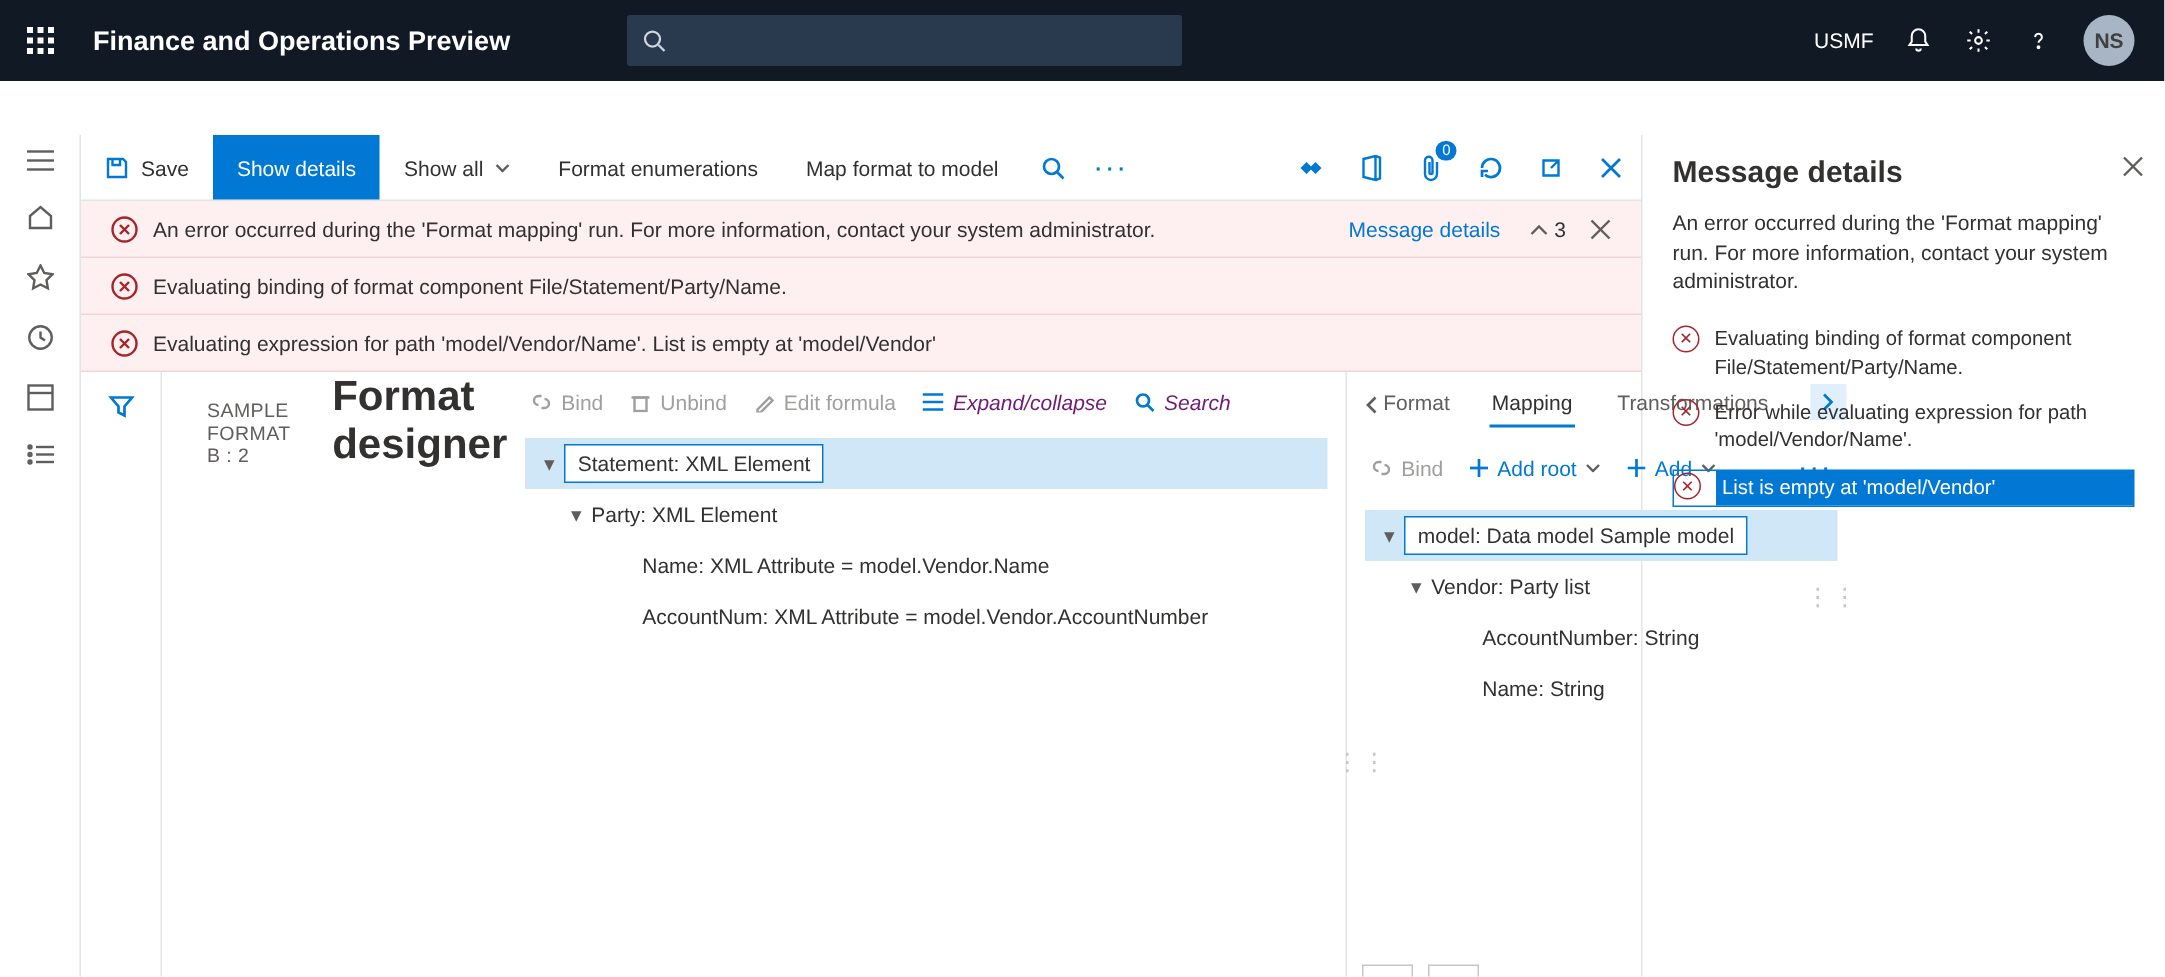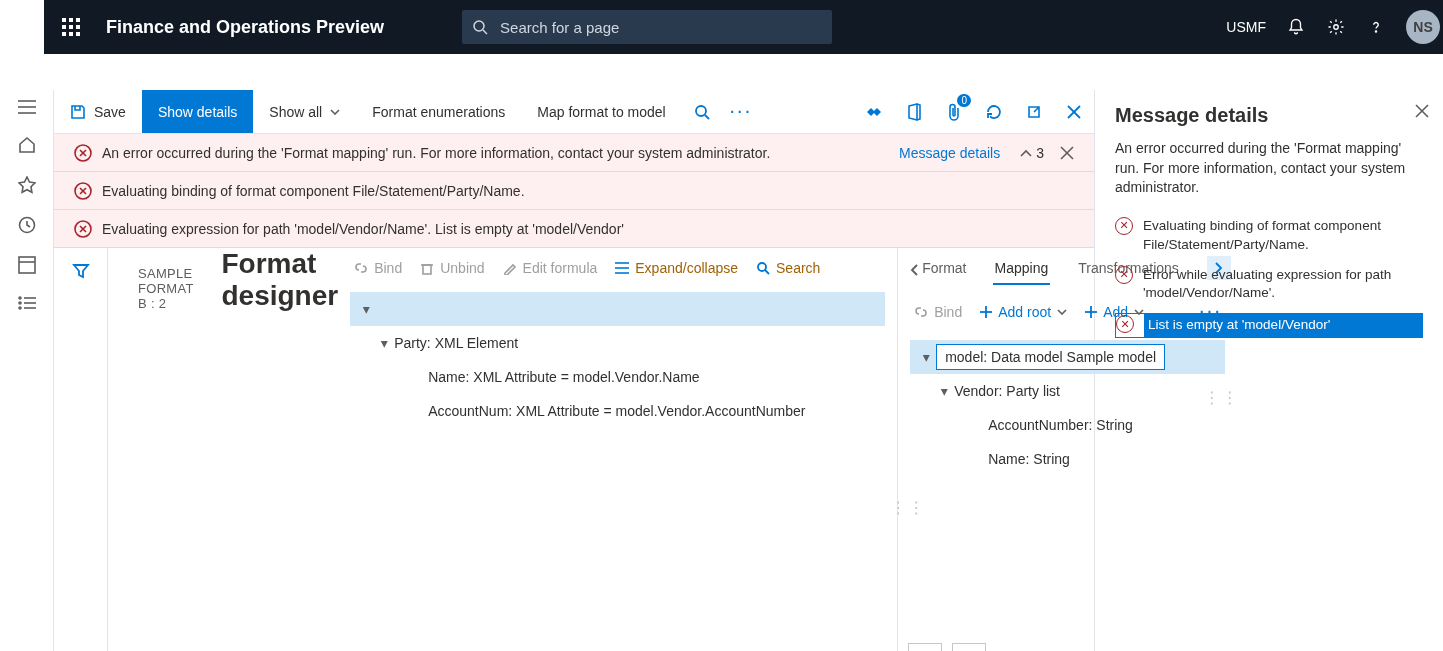--- a/index.html
+++ b/index.html
@@ -1,27 +1,27 @@
 <!DOCTYPE html>
 <html><head>
 <meta charset="utf-8">
 <style>
   * { box-sizing: border-box; }
   html, body { margin: 0; padding: 0; font-family: "Segoe UI", Arial, sans-serif; font-size: 14px; color: #323130; width: 1443px; height: 651px; overflow: hidden; background: #fff; }
   svg { display: block; }
 
   
-  .topbar { display: flex; align-items: center; height: 54px; background: #101924; color: #fff; margin-left: 44px; }
+  .topbar { display: flex; align-items: center; height: 54px; background: #101924; color: #fff; }
   .topbar .waffle { width: 54px; height: 54px; display:flex; align-items:center; justify-content:center; }
   .topbar .title { font-size: 18px; font-weight: 600; padding: 0 8px; flex: 0 0 auto; }
   .topbar .search { flex: 0 0 370px; height: 34px; background: #2a3a4e; border-radius: 2px; display: flex; align-items: center; margin-left: 70px; padding: 0 10px; color: #cfd6df; }
   .topbar .search input { background: transparent; border: none; outline: none; color: #fff; font-size: 15px; flex:1; margin-left:10px; }
   .topbar .search input::placeholder { color: #cfd6df; }
   .topbar .spacer { flex: 1; }
-  .topbar .right { display:flex; align-items:center; gap:20px; padding-right:3px; }
+  .topbar .right { display:flex; align-items:center; gap:20px; padding-right:20px; }
   .topbar .entity { font-size: 14px; }
   .topbar .ticon { width:20px; height:20px; display:flex; align-items:center; justify-content:center; }
   .avatar { width:34px; height:34px; border-radius:50%; background:#a7b5c4; color:#404040; display:flex; align-items:center; justify-content:center; font-weight:600; }
 
   
   .body { display:flex; height: calc(651px - 54px); margin-top: 36px; }
   .leftrail { width:54px; border-right:1px solid #e1e4e8; display:flex; flex-direction:column; align-items:center; padding-top:10px; gap:22px; }
   .railicon { color:#605e5c; }
 
   .middle { flex: 0 0 calc(1095px - 54px); display:flex; flex-direction:column; border-right:1px solid #e1e4e8; min-width:0;}
@@ -49,21 +49,21 @@
   .breadcrumb { padding: 18px 0 0 30px; color:#605e5c; font-size:13px; letter-spacing:.3px;}
   .pagetitle { padding: 0 0 10px 28px; font-size:28px; font-weight:600; }
 
   .panes { flex:1; display:flex; min-height:0; position:relative;}
   .leftpane { flex:0 0 560px; display:flex; flex-direction:column; border-right:1px solid #e1e4e8; min-width:0;}
   .rightpane { flex:1; display:flex; flex-direction:column; min-width:0;}
 
   .panebar { height:40px; display:flex; align-items:center; gap:18px; padding-left:16px; color:#605e5c;}
   .panebar .pbtn { display:flex; align-items:center; gap:6px; }
   .panebar .pbtn.muted { color:#a19f9d; }
-  .panebar .pbtn.accent { color:#a16207; }
+  .panebar .pbtn.accent { color:#701a75;font-style:italic; }
 
   .rtabs { height:40px; display:flex; align-items:center; padding-left:12px; gap:26px; }
   .rtab { color:#605e5c; padding:8px 2px; position:relative;}
   .rtab.active { color:#323130; font-weight:400;}
   .rtab.active::after { content:""; position:absolute; left:0; right:0; bottom:-1px; height:2px; background:#0078d4;}
   .rtabs .scroll { width:24px; height:24px; background:#e1eefb; display:flex; align-items:center; justify-content:center; color:#0078d4; margin-left:auto; margin-right:6px;}
   .rtabs .back { color:#605e5c; display:flex; align-items:flex-end; gap:4px;}
 
   .tree { padding: 4px 12px 20px 12px; }
   .trow { display:flex; align-items:center; height:34px; border-radius:0;}
@@ -115,21 +115,20 @@
       </svg>
   </div>
   <div class="title">Finance and Operations Preview</div>
   <div class="search">
     <span>
       <svg width="16" height="16" viewBox="0 0 16 16" fill="none" stroke="#cfd6df" stroke-width="1.5">
           <circle cx="7" cy="7" r="5"></circle>
           <line x1="11" y1="11" x2="15" y2="15"></line>
         </svg>
     </span>
-    <input placeholder="Search for a page" style="">
   </div>
   <div class="spacer"></div>
   <div class="right">
     <span class="entity">USMF</span>
     <span class="ticon">
       <svg width="18" height="18" viewBox="0 0 24 24" fill="none" stroke="#fff" stroke-width="1.8">
           <path d="M6 8a6 6 0 1 1 12 0v5l2 3H4l2-3Z"></path>
           <path d="M10 19a2 2 0 0 0 4 0"></path>
         </svg>
     </span>
@@ -356,20 +355,21 @@
                   <svg width="14" height="14" fill="none" stroke="#0078d4" stroke-width="1.8">
                     <circle cx="6" cy="6" r="4"></circle>
                     <line x1="9" y1="9" x2="13" y2="13"></line>
                   </svg>
                   <span>Search</span>
                 </span>
             </div>
             <div class="tree">
               <div class="trow sel ind1">
                 <span class="caret">▾</span>
+                <span class="tlabel">Statement: XML Element</span>
               </div>
               <div class="trow ind2">
                 <span class="caret">▾</span>
                 <span class="tlabel">Party: XML Element</span>
               </div>
               <div class="trow ind3">
                 <span class="caret"></span>
                 <span class="tlabel">Name: XML Attribute = model.Vendor.Name</span>
               </div>
               <div class="trow ind3">

